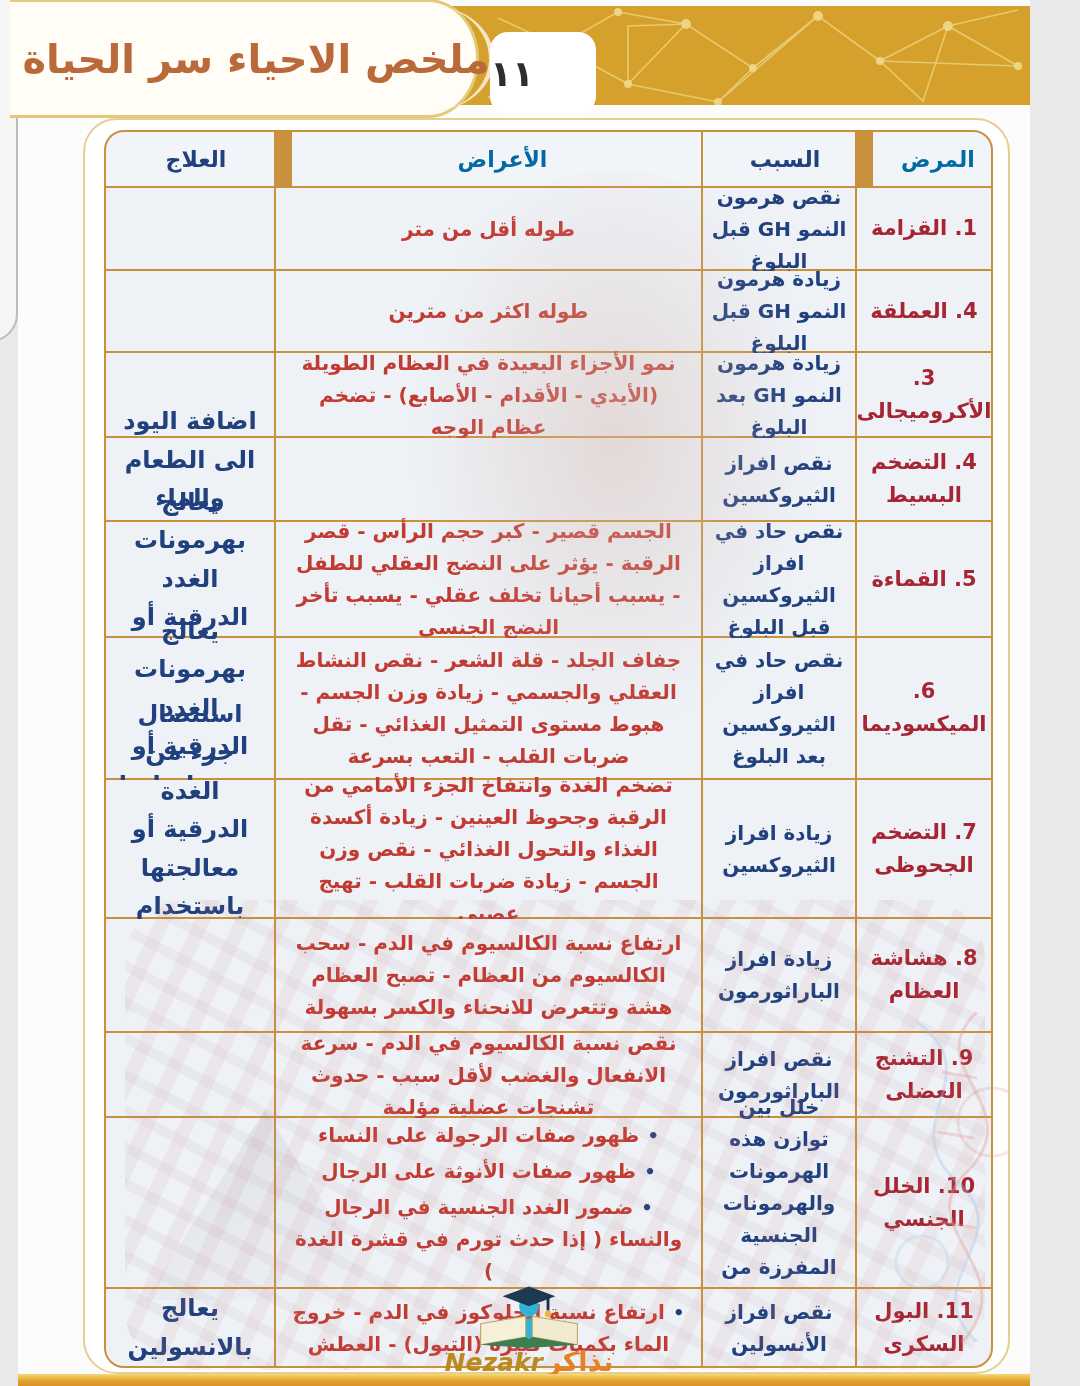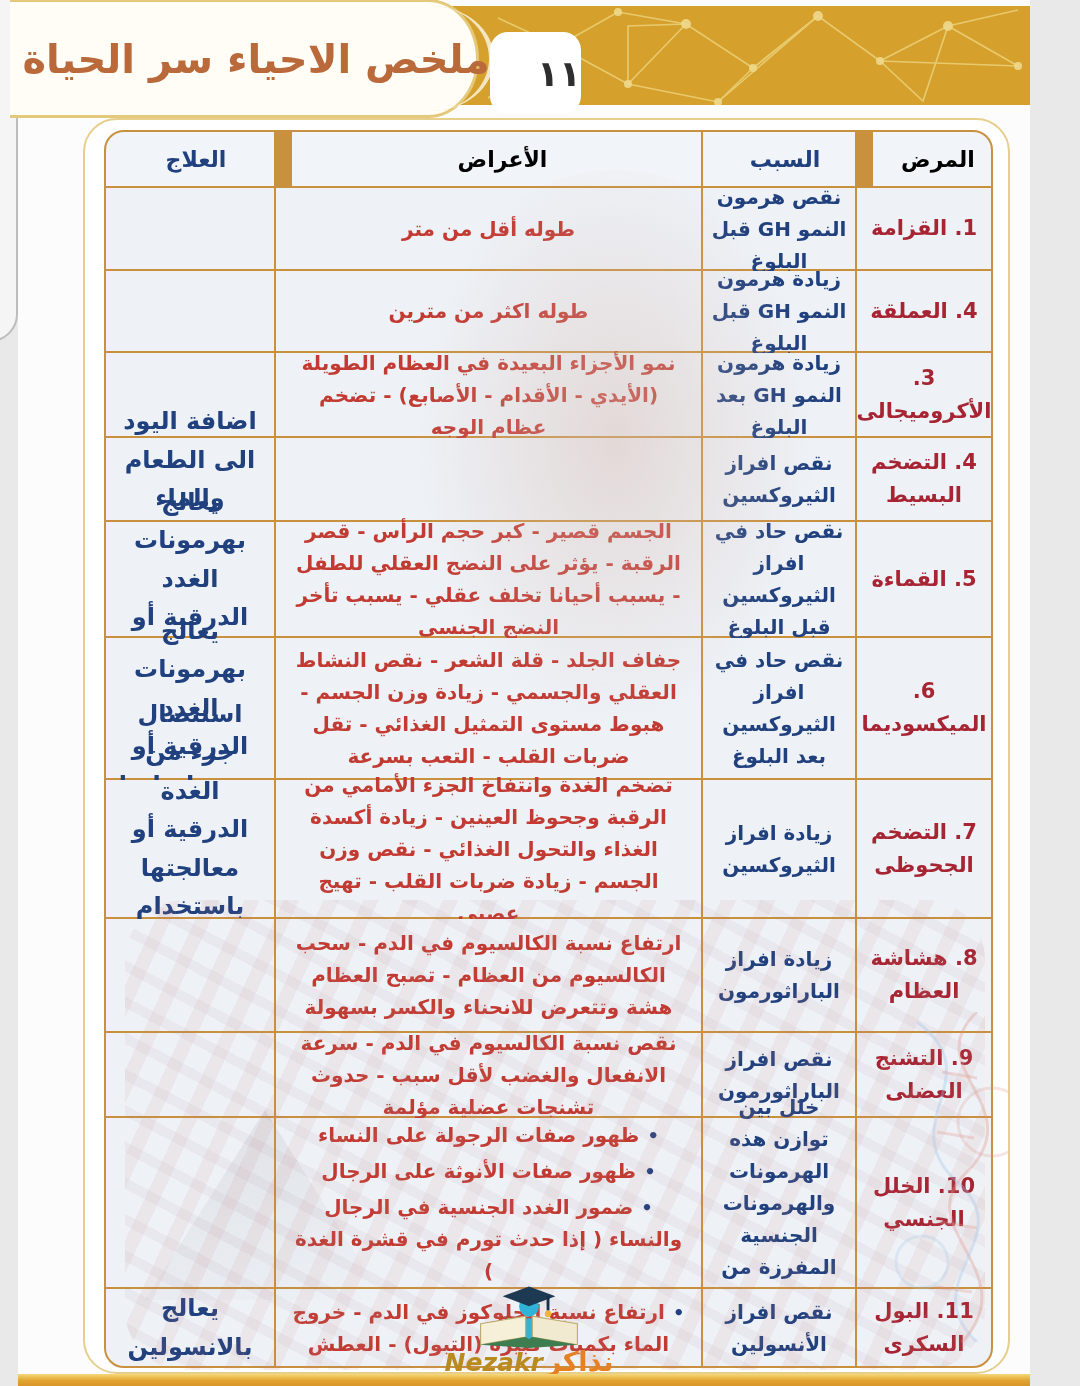--- a/index.html
+++ b/index.html
@@ -29,22 +29,22 @@
   }
   .title-card::after{
     content:"";position:absolute;top:4px;bottom:4px;right:-18px;width:58px;
     border-right:5px solid #f2e7c2;border-radius:0 100% 100% 0 / 0 50% 50% 0;
   }
   .page-title{
     direction:rtl;color:#b9693a;font-weight:bold;font-size:40px;
     padding-left:26px;white-space:nowrap;
   }
   .page-tab{
-    position:absolute;left:472px;top:26px;width:91px;height:82px;background:#ffffff;
-    border-radius:18px;display:flex;align-items:center;justify-content:flex-end;z-index:3;
+    position:absolute;left:472px;top:26px;width:106px;height:82px;background:#ffffff;
+    border-radius:18px;display:flex;align-items:center;justify-content:flex-start;z-index:3;
   }
   .page-number{font-size:36px;color:#2e2e2e;font-weight:bold;letter-spacing:4px;}
 
   
   .sheet{
     position:absolute;left:65px;top:118px;width:923px;height:1252px;
     background:#ffffff;border:2px solid #e6ce8c;border-radius:34px;
   }
   .grid{
     position:absolute;left:19px;top:10px;width:885px;height:1234px;
@@ -52,21 +52,21 @@
     grid-template-columns:134px 152px 425px 168px;
     grid-template-rows:54px 81px 80px 83px 82px 114px 140px 137px 112px 83px 169px 77px;
     gap:2px;background:#c9913e;border:2px solid #c9913e;border-radius:20px;
     overflow:hidden;z-index:2;position:absolute;
   }
   .c{
     background:#eef2f7;display:flex;flex-direction:column;align-items:center;justify-content:center;
     text-align:center;font-weight:bold;direction:rtl;
   }
   .hd{background:#f1f4f8;font-size:22px;padding-left:12px;}
-  .red{color:#000000;margin-left:16px;}
+  .red{color:#0369a1;margin-left:16px;}
   .blue{color:#20407e;}
   .disease{color:#a72433;font-size:21px;line-height:1.55;padding:19px 6px;}
   .cause{color:#20407e;font-size:20px;line-height:1.6;padding:4px 8px;}
   .sym{color:#c23b33;font-size:20px;line-height:1.6;padding:6px 14px;}
   .treat{color:#20407e;font-size:24px;line-height:1.6;padding:6px 10px;}
   ul.bl{list-style:none;margin:0;padding:0;display:flex;flex-direction:column;gap:4px;}
   ul.bl li{text-align:center;}
   .dot{color:#20407e;margin-left:8px;font-size:18px;}
 
   

